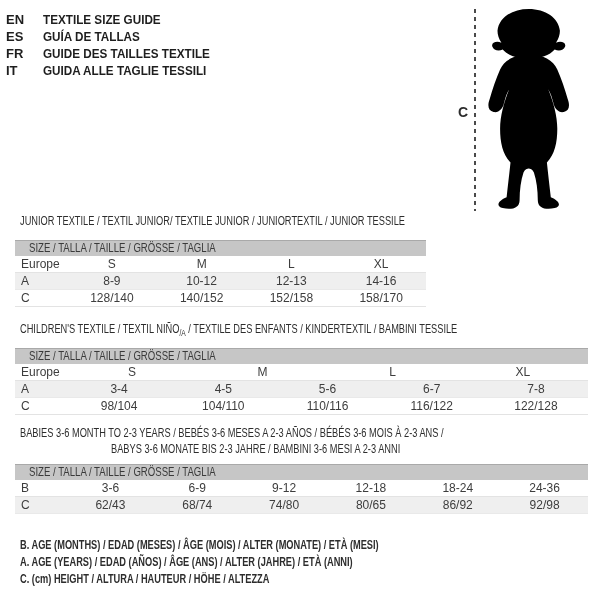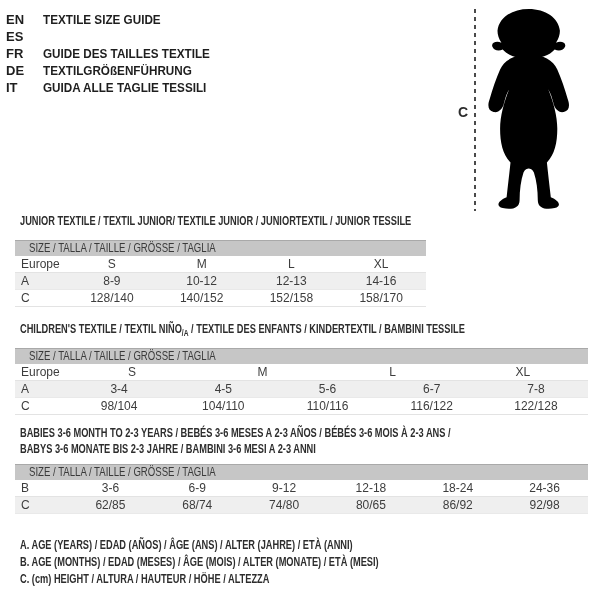--- a/index.html
+++ b/index.html
@@ -14,21 +14,21 @@
   .lang-row{display:flex;height:17px;line-height:17px;}
   .lang-code{width:37px;}
 
   
   .figure-line{position:absolute;left:474px;top:9px;width:2px;height:202px;
                background:repeating-linear-gradient(to bottom,#4a4a4a 0 4px,transparent 4px 8px);}
   .figure-c{position:absolute;left:458px;top:104px;font-size:14px;font-weight:bold;color:#2c2c2c;}
   .figure-svg{position:absolute;left:465px;top:6px;}
 
   
-  .tbl-title{position:absolute;left:20px;font-size:12.5px;font-weight:bold;color:#2d2d2d;line-height:16px;white-space:nowrap;}
+  .tbl-title{position:absolute;left:20px;font-size:12.5px;font-weight:normal;color:#2d2d2d;line-height:16px;white-space:nowrap;text-align:center;}
   #t1-title{top:213px;} #t2-title{top:321px;} #t3-title{top:425px;}
   .sub{font-size:9px;vertical-align:-3px;}
   .headbar{position:absolute;left:15px;height:16px;line-height:15px;background:#c6c6c6;
            border-top:1px solid #a9a9a9;box-sizing:border-box;font-size:12px;color:#3a3a3a;padding-left:14px;}
   #t1-head{top:240px;width:411px;} #t2-head{top:348px;width:573px;} #t3-head{top:464px;width:573px;}
   .trow{position:absolute;left:15px;display:flex;height:17px;line-height:16px;font-size:12px;color:#3d3d3d;
         box-sizing:border-box;border-bottom:1px solid #e3e3e3;}
   .trow .lbl{width:52px;padding-left:6px;box-sizing:border-box;}
   .trow .cell{flex:1;text-align:center;}
   .alt{background:#efefef;border-bottom:1px solid #e9e9e9;}
@@ -45,28 +45,25 @@
 
 <div class="page">
 
   <div class="langs">
     <div class="lang-row">
       <span class="lang-code">EN</span>
       <span><span class="cond90">TEXTILE SIZE GUIDE</span></span>
     </div>
     <div class="lang-row">
       <span class="lang-code">ES</span>
+      <span><span class="cond90">GUÍA DE TALLAS</span></span>
     </div>
     <div class="lang-row">
       <span class="lang-code">FR</span>
       <span><span class="cond90">GUIDE DES TAILLES TEXTILE</span></span>
-    </div>
-    <div class="lang-row">
-      <span class="lang-code">DE</span>
-      <span><span class="cond90">TEXTILGRÖßENFÜHRUNG</span></span>
     </div>
     <div class="lang-row">
       <span class="lang-code">IT</span>
       <span><span class="cond90">GUIDA ALLE TAGLIE TESSILI</span></span>
     </div>
   </div>
 
   <div class="figure-line"></div>
   <div class="figure-c">C</div>
   <svg class="figure-svg" width="130" height="208" viewBox="0 0 100 210" preserveAspectRatio="none">
@@ -143,27 +140,27 @@
     <div class="lbl">B</div>
     <div class="cell">3-6</div>
     <div class="cell">6-9</div>
     <div class="cell">9-12</div>
     <div class="cell">12-18</div>
     <div class="cell">18-24</div>
     <div class="cell">24-36</div>
   </div>
   <div class="trow w2 alt" id="t3-r1">
     <div class="lbl">C</div>
-    <div class="cell">62/85</div>
+    <div class="cell">62/43</div>
     <div class="cell">68/74</div>
     <div class="cell">74/80</div>
     <div class="cell">80/65</div>
     <div class="cell">86/92</div>
     <div class="cell">92/98</div>
   </div>
 
   <div class="legend">
+    <div><span class="cond">B. AGE (MONTHS) / EDAD (MESES) / ÂGE (MOIS) / ALTER (MONATE) / ETÀ (MESI)</span></div>
     <div><span class="cond">A. AGE (YEARS) / EDAD (AÑOS) / ÂGE (ANS) / ALTER (JAHRE) / ETÀ (ANNI)</span></div>
-    <div><span class="cond">B. AGE (MONTHS) / EDAD (MESES) / ÂGE (MOIS) / ALTER (MONATE) / ETÀ (MESI)</span></div>
     <div><span class="cond">C. (cm) HEIGHT / ALTURA / HAUTEUR / HÖHE / ALTEZZA</span></div>
   </div>
 
 </div>
 
 </body></html>

